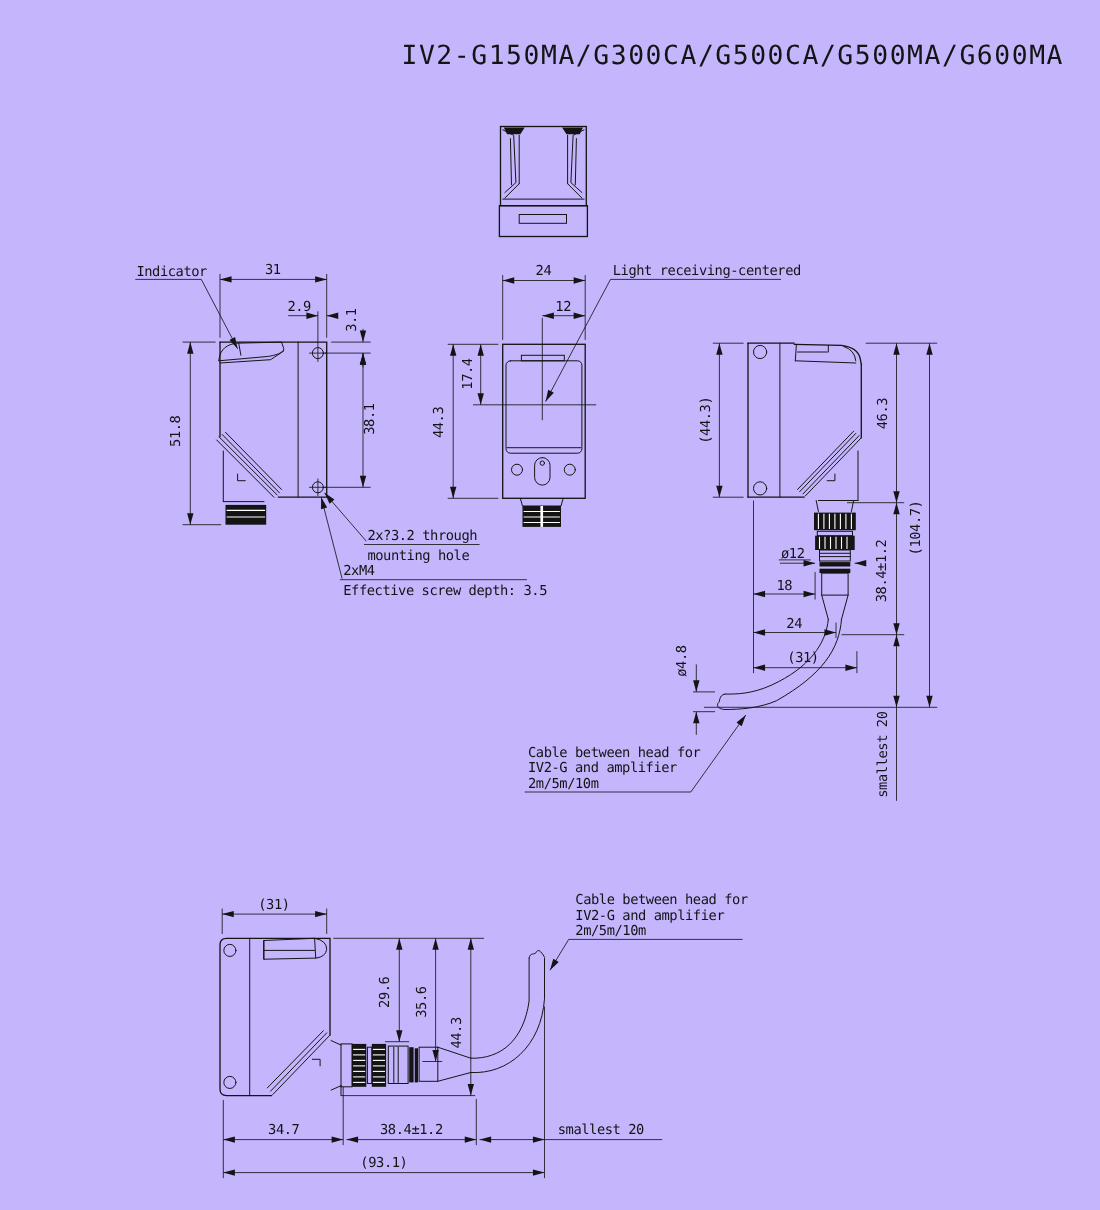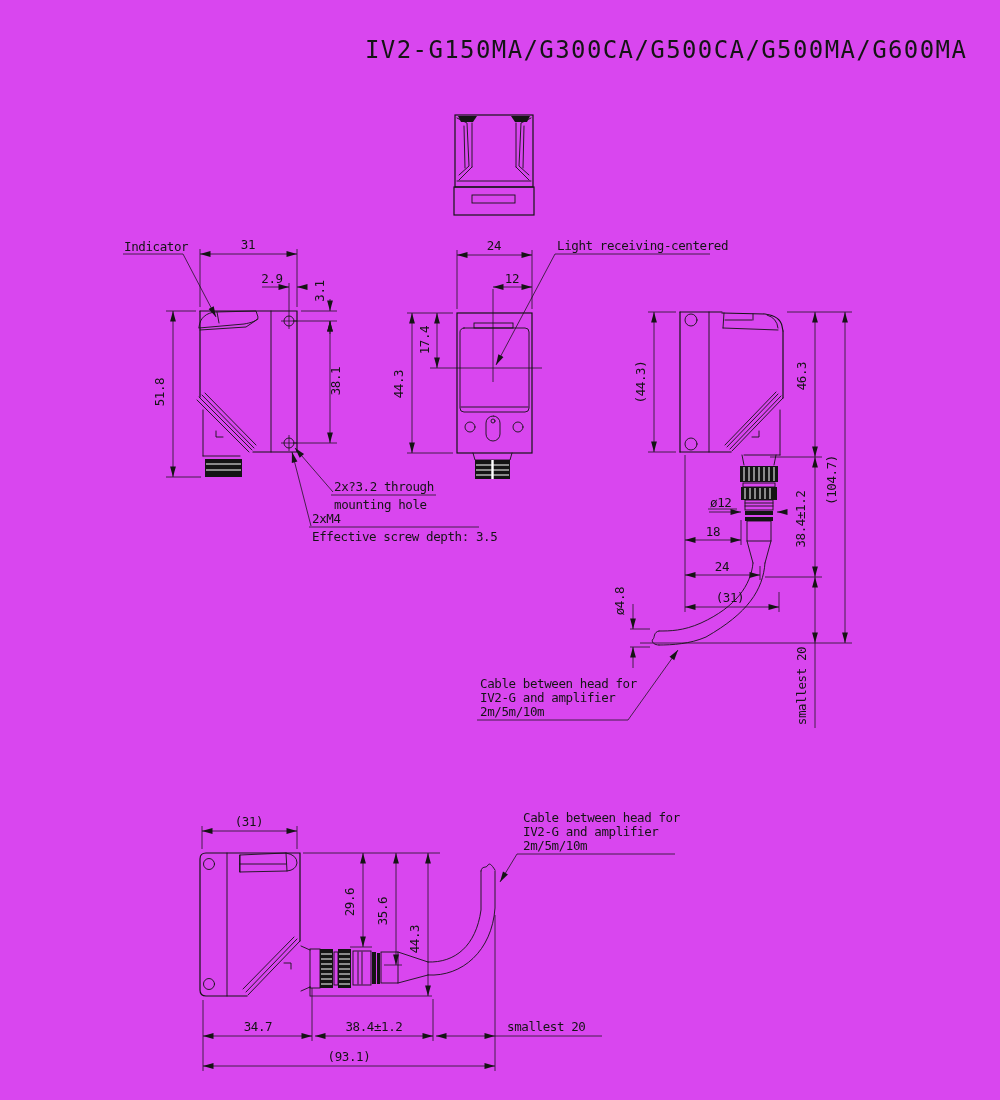--- a/index.html
+++ b/index.html
@@ -1,16 +1,16 @@
 <!DOCTYPE html>
 <html><head>
 <meta charset="utf-8">
 <style>
   html,body{margin:0;padding:0;background:#fff;}
-  #stage{position:relative;width:1000px;height:1100px;background:#d946ef;overflow:hidden;
+  #stage{position:relative;width:1000px;height:1100px;background:#c4b5fd;overflow:hidden;
          font-family:"DejaVu Sans Mono", monospace;}
   svg{position:absolute;left:0;top:0;}
   svg text{fill:#141414;font-family:"DejaVu Sans Mono", monospace;letter-spacing:-0.4px;}
   .ttl{font-size:24px;letter-spacing:1.4px;}
   .d{font-size:12.5px;}
   .o{stroke:#141414;stroke-width:1.2;fill:none;stroke-linecap:round;}
   .t{stroke:#141414;stroke-width:0.9;fill:none;stroke-linecap:round;}
   .e{stroke:#141414;stroke-width:0.75;fill:none;}
   .bk{fill:#141414;stroke:none;}
   .wl{stroke:#fff;stroke-width:1;fill:none;}

